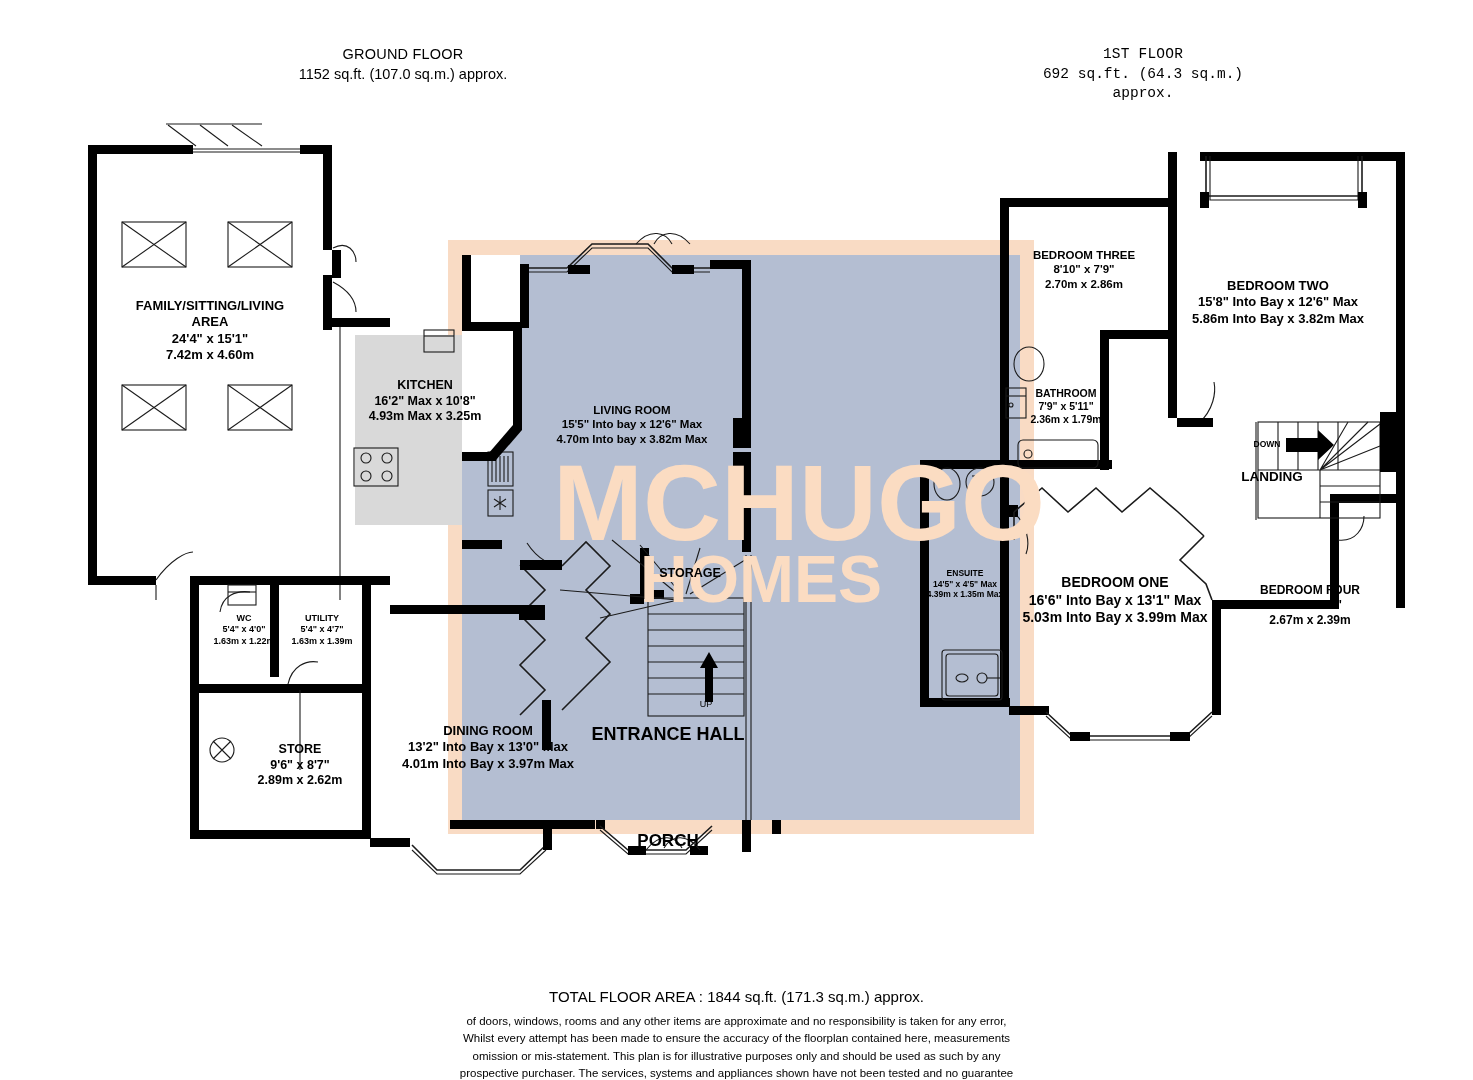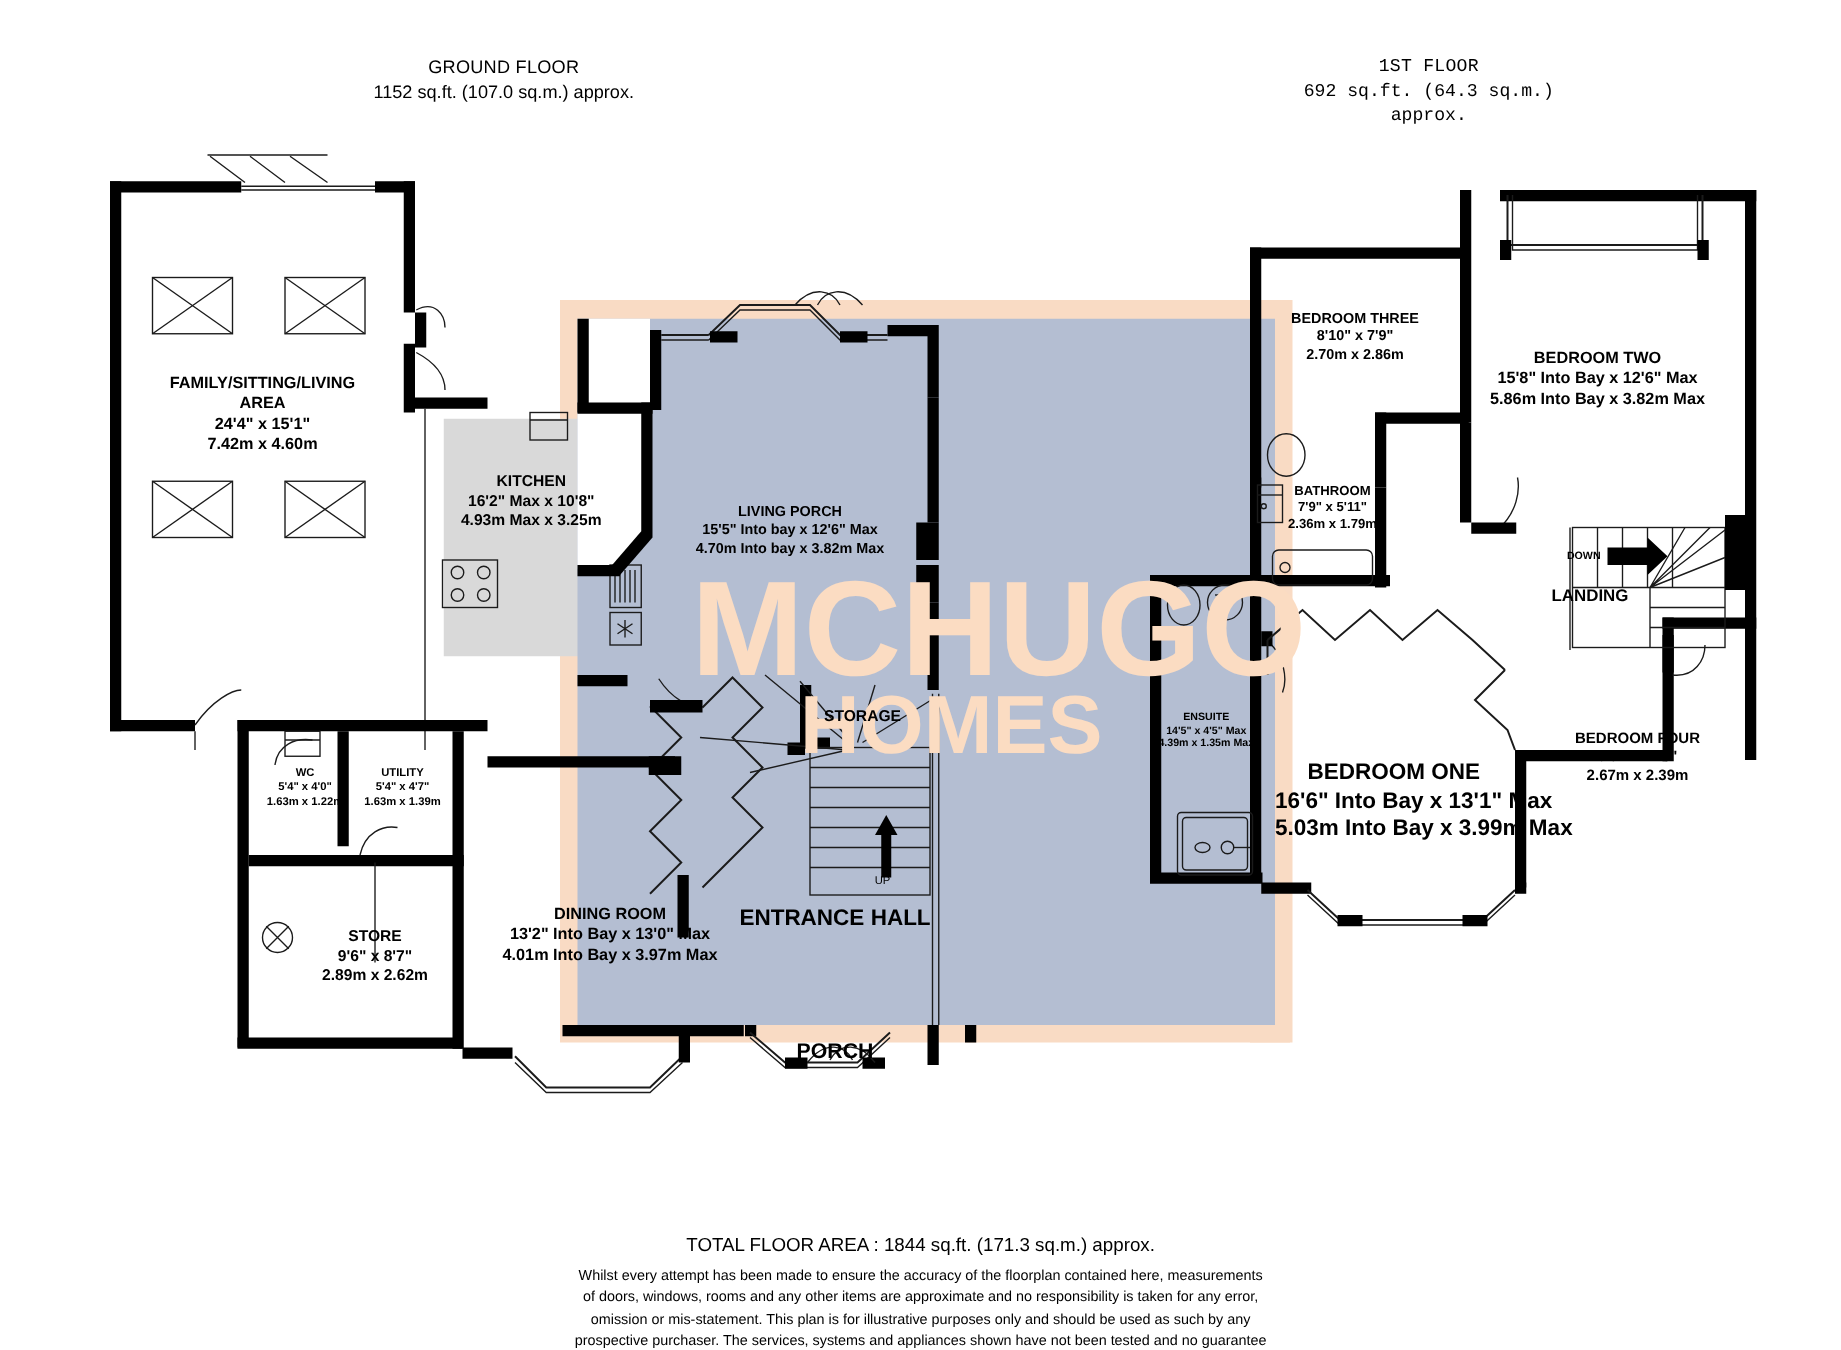--- a/index.html
+++ b/index.html
@@ -299,21 +299,21 @@
     <span class="t">7.42m  x 4.60m</span>
   </div>
 
   <div class="lbl" style="left:340px;top:378px;width:170px;font-size:12.5px;">
     <span class="t">KITCHEN</span>
     <span class="t">16'2" Max x 10'8"</span>
     <span class="t">4.93m Max x 3.25m</span>
   </div>
 
   <div class="lbl" style="left:528px;top:403px;width:208px;font-size:11.5px;">
-    <span class="t">LIVING PORCH</span>
+    <span class="t">LIVING ROOM</span>
     <span class="t">15'5" Into bay x 12'6" Max</span>
     <span class="t">4.70m Into bay x 3.82m Max</span>
   </div>
 
   <div class="lbl" style="left:198px;top:613px;width:92px;font-size:9px;">
     <span class="t">WC</span>
     <span class="t">5'4"  x 4'0"</span>
     <span class="t">1.63m  x 1.22m</span>
   </div>
 
@@ -368,21 +368,21 @@
     <span class="t">7'9"  x 5'11"</span>
     <span class="t">2.36m  x 1.79m</span>
   </div>
 
   <div class="lbl" style="left:908px;top:568px;width:114px;font-size:8.5px;">
     <span class="t">ENSUITE</span>
     <span class="t">14'5"  x 4'5" Max</span>
     <span class="t">4.39m  x 1.35m Max</span>
   </div>
 
-  <div class="lbl" style="left:1020px;top:606px;width:190px;font-size:18px;">
+  <div class="lbl" style="left:1020px;top:574px;width:190px;font-size:14px;">
     <span class="t">BEDROOM ONE</span>
     <span class="t">16'6" Into Bay x 13'1" Max</span>
     <span class="t">5.03m Into Bay x 3.99m Max</span>
   </div>
 
   <div class="lbl" style="left:1243px;top:583px;width:134px;font-size:12px;">
     <span class="t">BEDROOM FOUR</span>
     <span class="t">8'9"  x 7'10"</span>
     <span class="t">2.67m  x 2.39m</span>
   </div>
@@ -391,22 +391,22 @@
     <span class="t">LANDING</span>
   </div>
 
   <div class="lbl" style="left:1244px;top:439px;width:46px;font-size:8.5px;">
     <span class="t">DOWN</span>
   </div>
 
   <div class="footer" style="top:988px;">
     <div class="total">TOTAL FLOOR AREA : 1844 sq.ft. (171.3 sq.m.) approx.</div>
     <div class="disc">
+      <div>of doors, windows, rooms and any other items are approximate and no responsibility is taken for any error,</div>
       <div>Whilst every attempt has been made to ensure the accuracy of the floorplan contained here, measurements</div>
-      <div>of doors, windows, rooms and any other items are approximate and no responsibility is taken for any error,</div>
       <div>omission or mis-statement. This plan is for illustrative purposes only and should be used as such by any</div>
       <div>prospective purchaser. The services, systems and appliances shown have not been tested and no guarantee</div>
 
     </div>
 
   </div>
 
 </div>
 
 </body></html>

